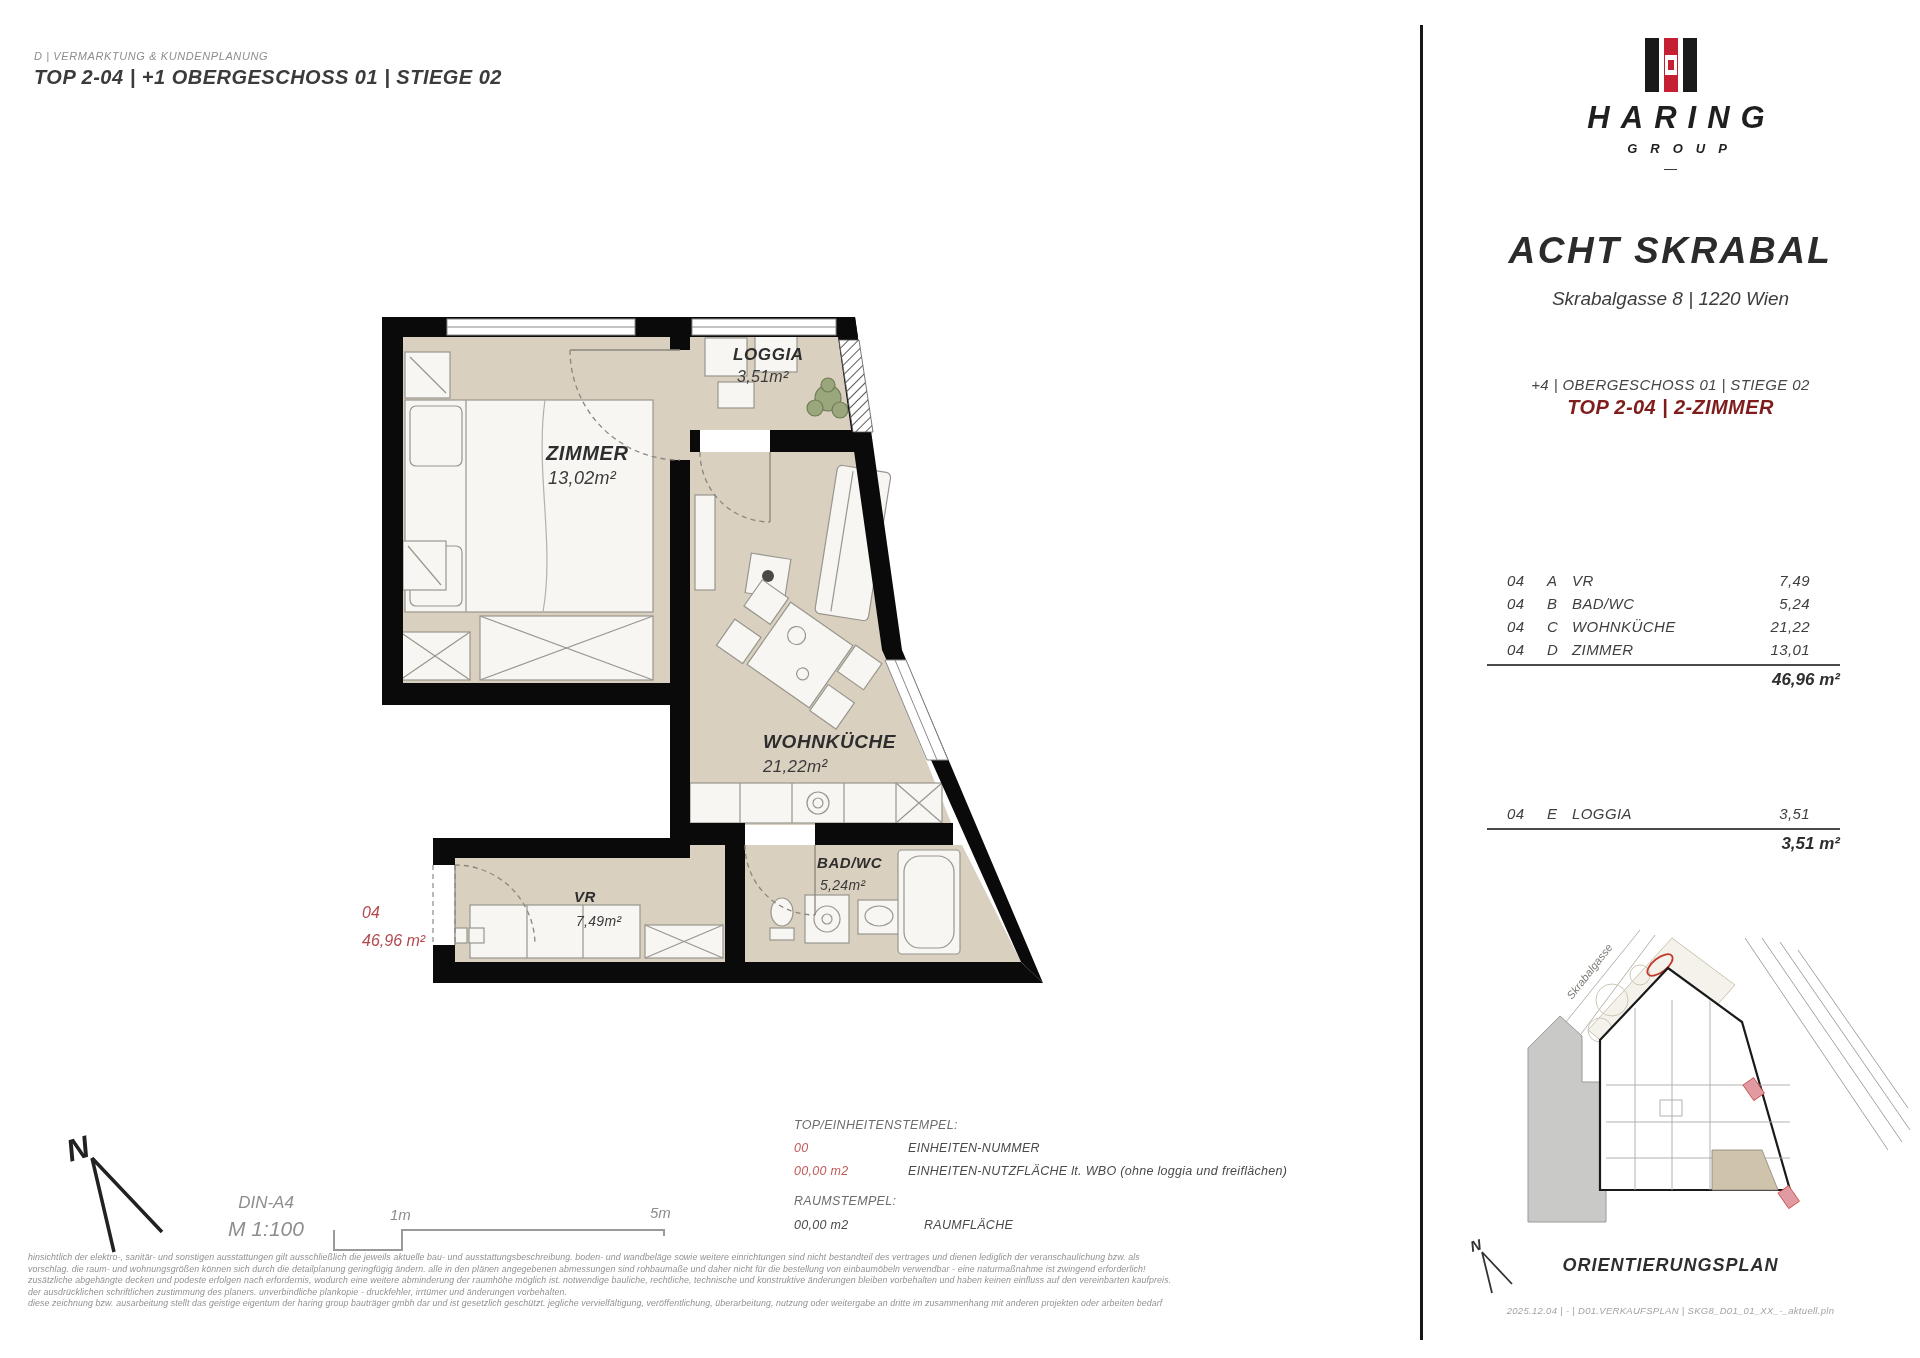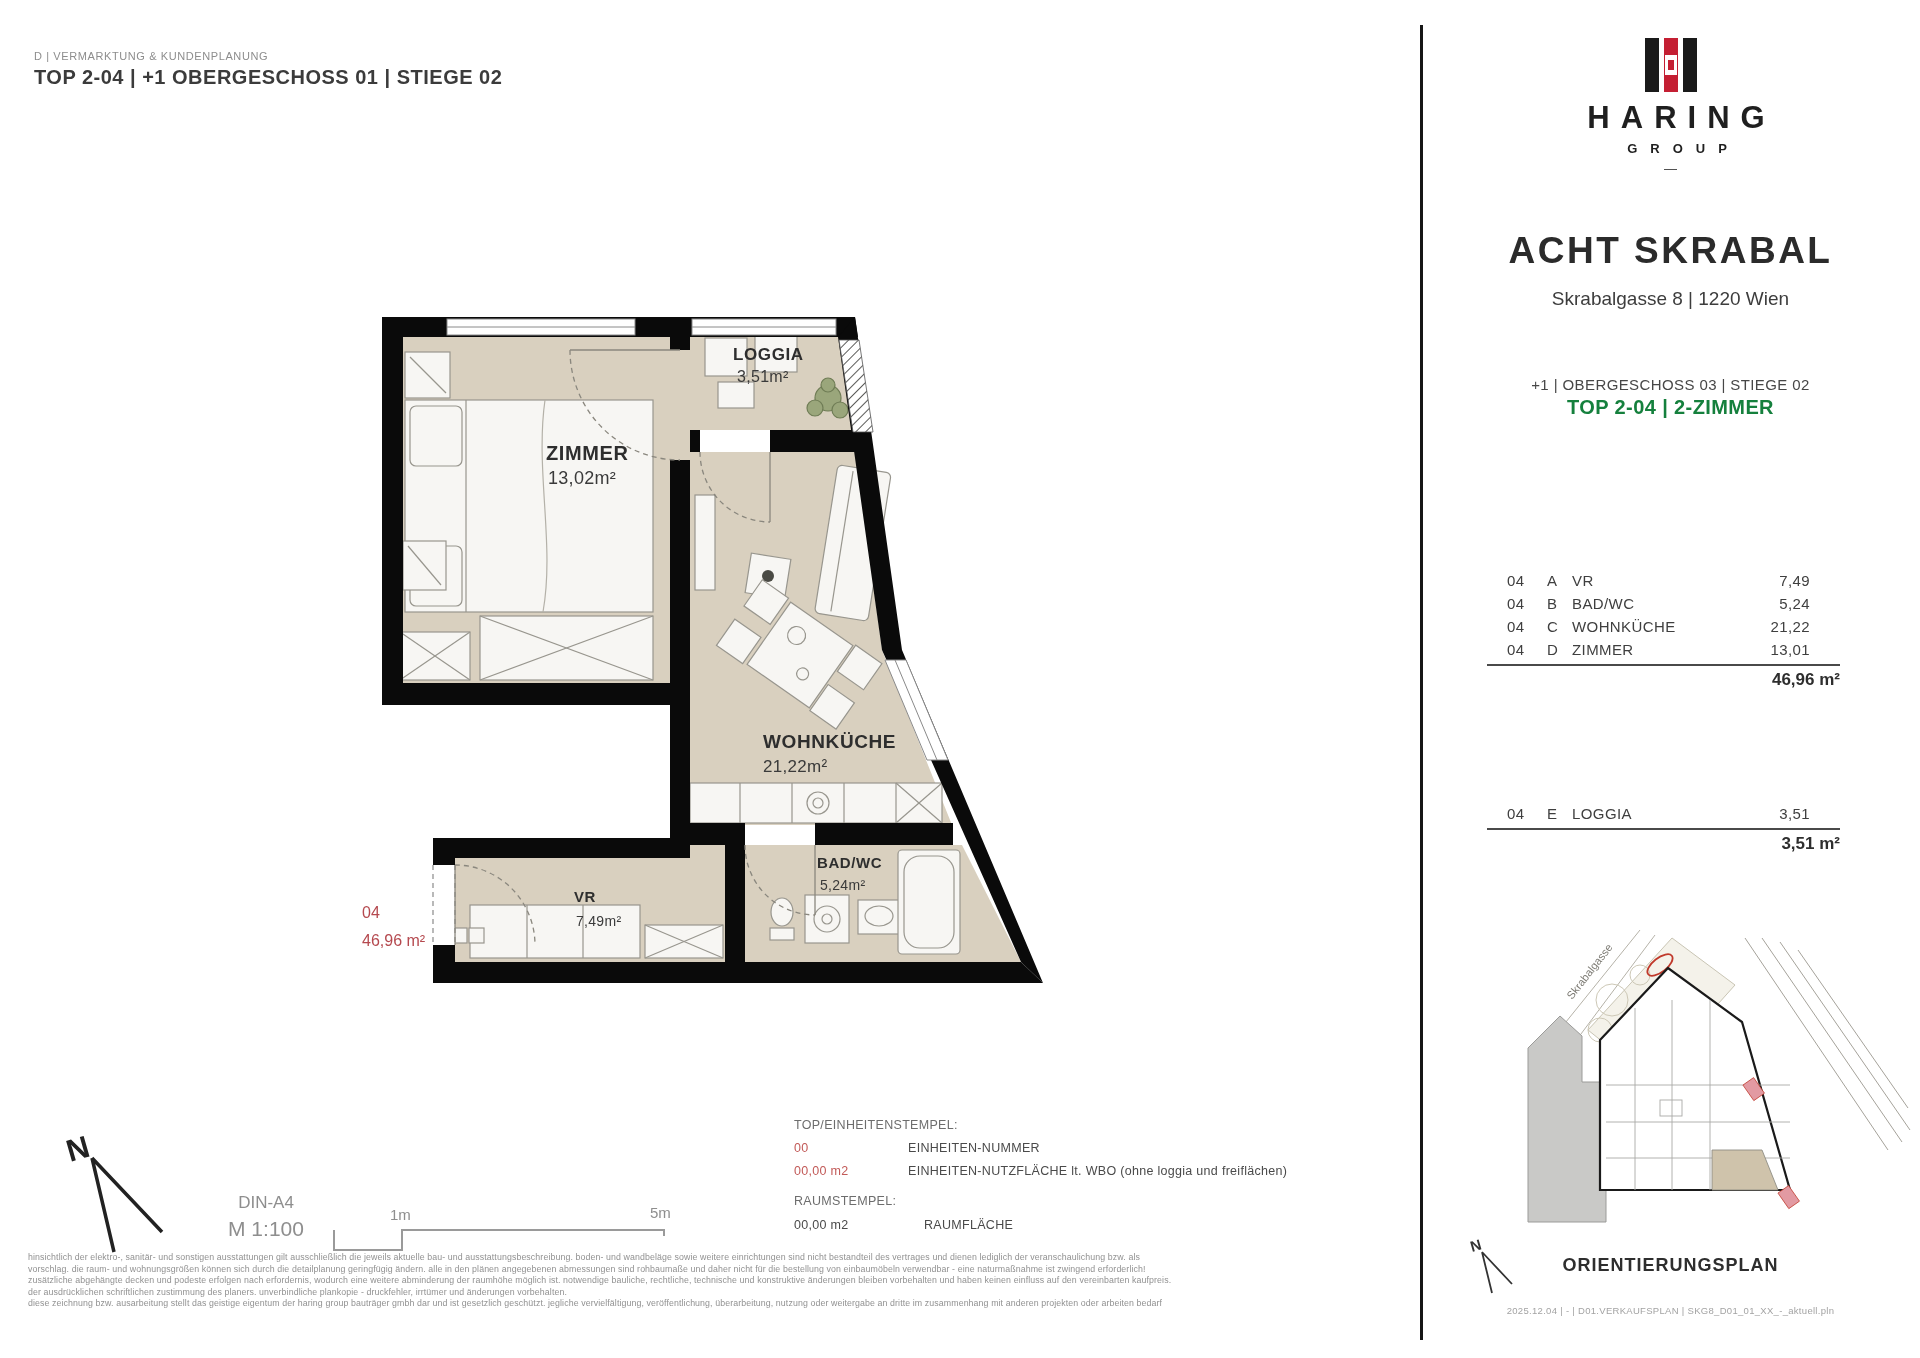--- a/index.html
+++ b/index.html
@@ -1,17 +1,17 @@
 <!DOCTYPE html>
 <html><head>
 <meta charset="utf-8">
 <style>
   html,body{margin:0;padding:0;background:#ffffff;}
   .page{position:relative;width:1920px;height:1358px;background:#fff;overflow:hidden;
-        font-family:"Liberation Sans",sans-serif;color:#3a3a3a;}
+        font-family:"Liberation Sans",sans-serif;color:#3a3a3a;font-style:italic;}
   .abs{position:absolute;}
   .nowrap{white-space:nowrap;}
   
   .hdr-dept{left:34px;top:50px;font-size:11px;letter-spacing:.6px;color:#8d8d8d;}
   .hdr-title{left:34px;top:66px;font-size:20px;font-weight:700;letter-spacing:.5px;color:#3b3b3b;}
   
   .divider{left:1420px;top:25px;width:3px;height:1315px;background:#161616;}
   
   .rp{left:1421px;top:0;width:499px;height:1358px;}
   .rp-center{position:absolute;left:0;width:100%;text-align:center;}
@@ -19,21 +19,21 @@
   .logo-bar{width:14px;height:54px;background:#1a1a1a;}
   .logo-bar.red{position:relative;background:#c41f33;}
   .logo-notch{position:absolute;left:1px;top:17px;width:12px;height:20px;background:#fff;}
   .logo-notch-inner{position:absolute;left:3px;top:5px;width:6px;height:10px;background:#c41f33;}
   .brand-name{top:100px;font-size:31px;font-weight:600;letter-spacing:11px;color:#1f1f1f;padding-left:11px;}
   .brand-sub{top:141px;font-size:13px;font-weight:600;letter-spacing:13px;color:#1f1f1f;padding-left:13px;}
   .brand-dash{top:161px;font-size:13px;color:#3a3a3a;}
   .proj-title{top:230px;font-size:37px;font-weight:600;letter-spacing:2.5px;color:#2b2b2b;}
   .proj-addr{top:288px;font-size:19px;color:#3d3d3d;}
   .floor-line{top:376px;font-size:15px;letter-spacing:.4px;color:#474747;}
-  .unit-line{top:396px;font-size:20px;font-weight:700;letter-spacing:.4px;color:#15803d;}
+  .unit-line{top:396px;font-size:20px;font-weight:700;letter-spacing:.4px;color:#7f1d1d;}
   
   .rt-row{position:absolute;height:23px;font-size:15px;color:#3f3f3f;letter-spacing:.4px;}
   .rt-unit{position:absolute;left:86px;}
   .rt-code{position:absolute;left:126px;}
   .rt-room{position:absolute;left:151px;}
   .rt-area{position:absolute;left:279px;width:110px;text-align:right;}
   .rt-line{position:absolute;left:66px;width:353px;border-top:2px solid #4a4a4a;}
   .rt-total{position:absolute;left:279px;width:140px;text-align:right;font-size:17px;font-weight:700;color:#2e2e2e;}
   
   .st{font-size:12.5px;letter-spacing:.3px;color:#4a4a4a;}
@@ -314,21 +314,21 @@
           </div>
       </div>
       <div class="logo-bar"></div>
     </div>
     <div class="rp-center brand-name nowrap">HARING</div>
     <div class="rp-center brand-sub nowrap">GROUP</div>
     <div class="rp-center brand-dash">—</div>
 
     <div class="rp-center proj-title nowrap">ACHT SKRABAL</div>
     <div class="rp-center proj-addr nowrap">Skrabalgasse 8 | 1220 Wien</div>
-    <div class="rp-center floor-line nowrap">+1 | OBERGESCHOSS 03 | STIEGE 02</div>
+    <div class="rp-center floor-line nowrap">+4 | OBERGESCHOSS 01 | STIEGE 02</div>
     <div class="rp-center unit-line nowrap">TOP 2-04 | 2-ZIMMER</div>
 
     <div>
       <div class="rt-row" style="top:572px;left:0;width:100%;">
         <span class="rt-unit">04</span>
         <span class="rt-code">A</span>
         <span class="rt-room">VR</span>
         <span class="rt-area">7,49</span>
       </div>
       <div class="rt-row" style="top:595px;left:0;width:100%;">

